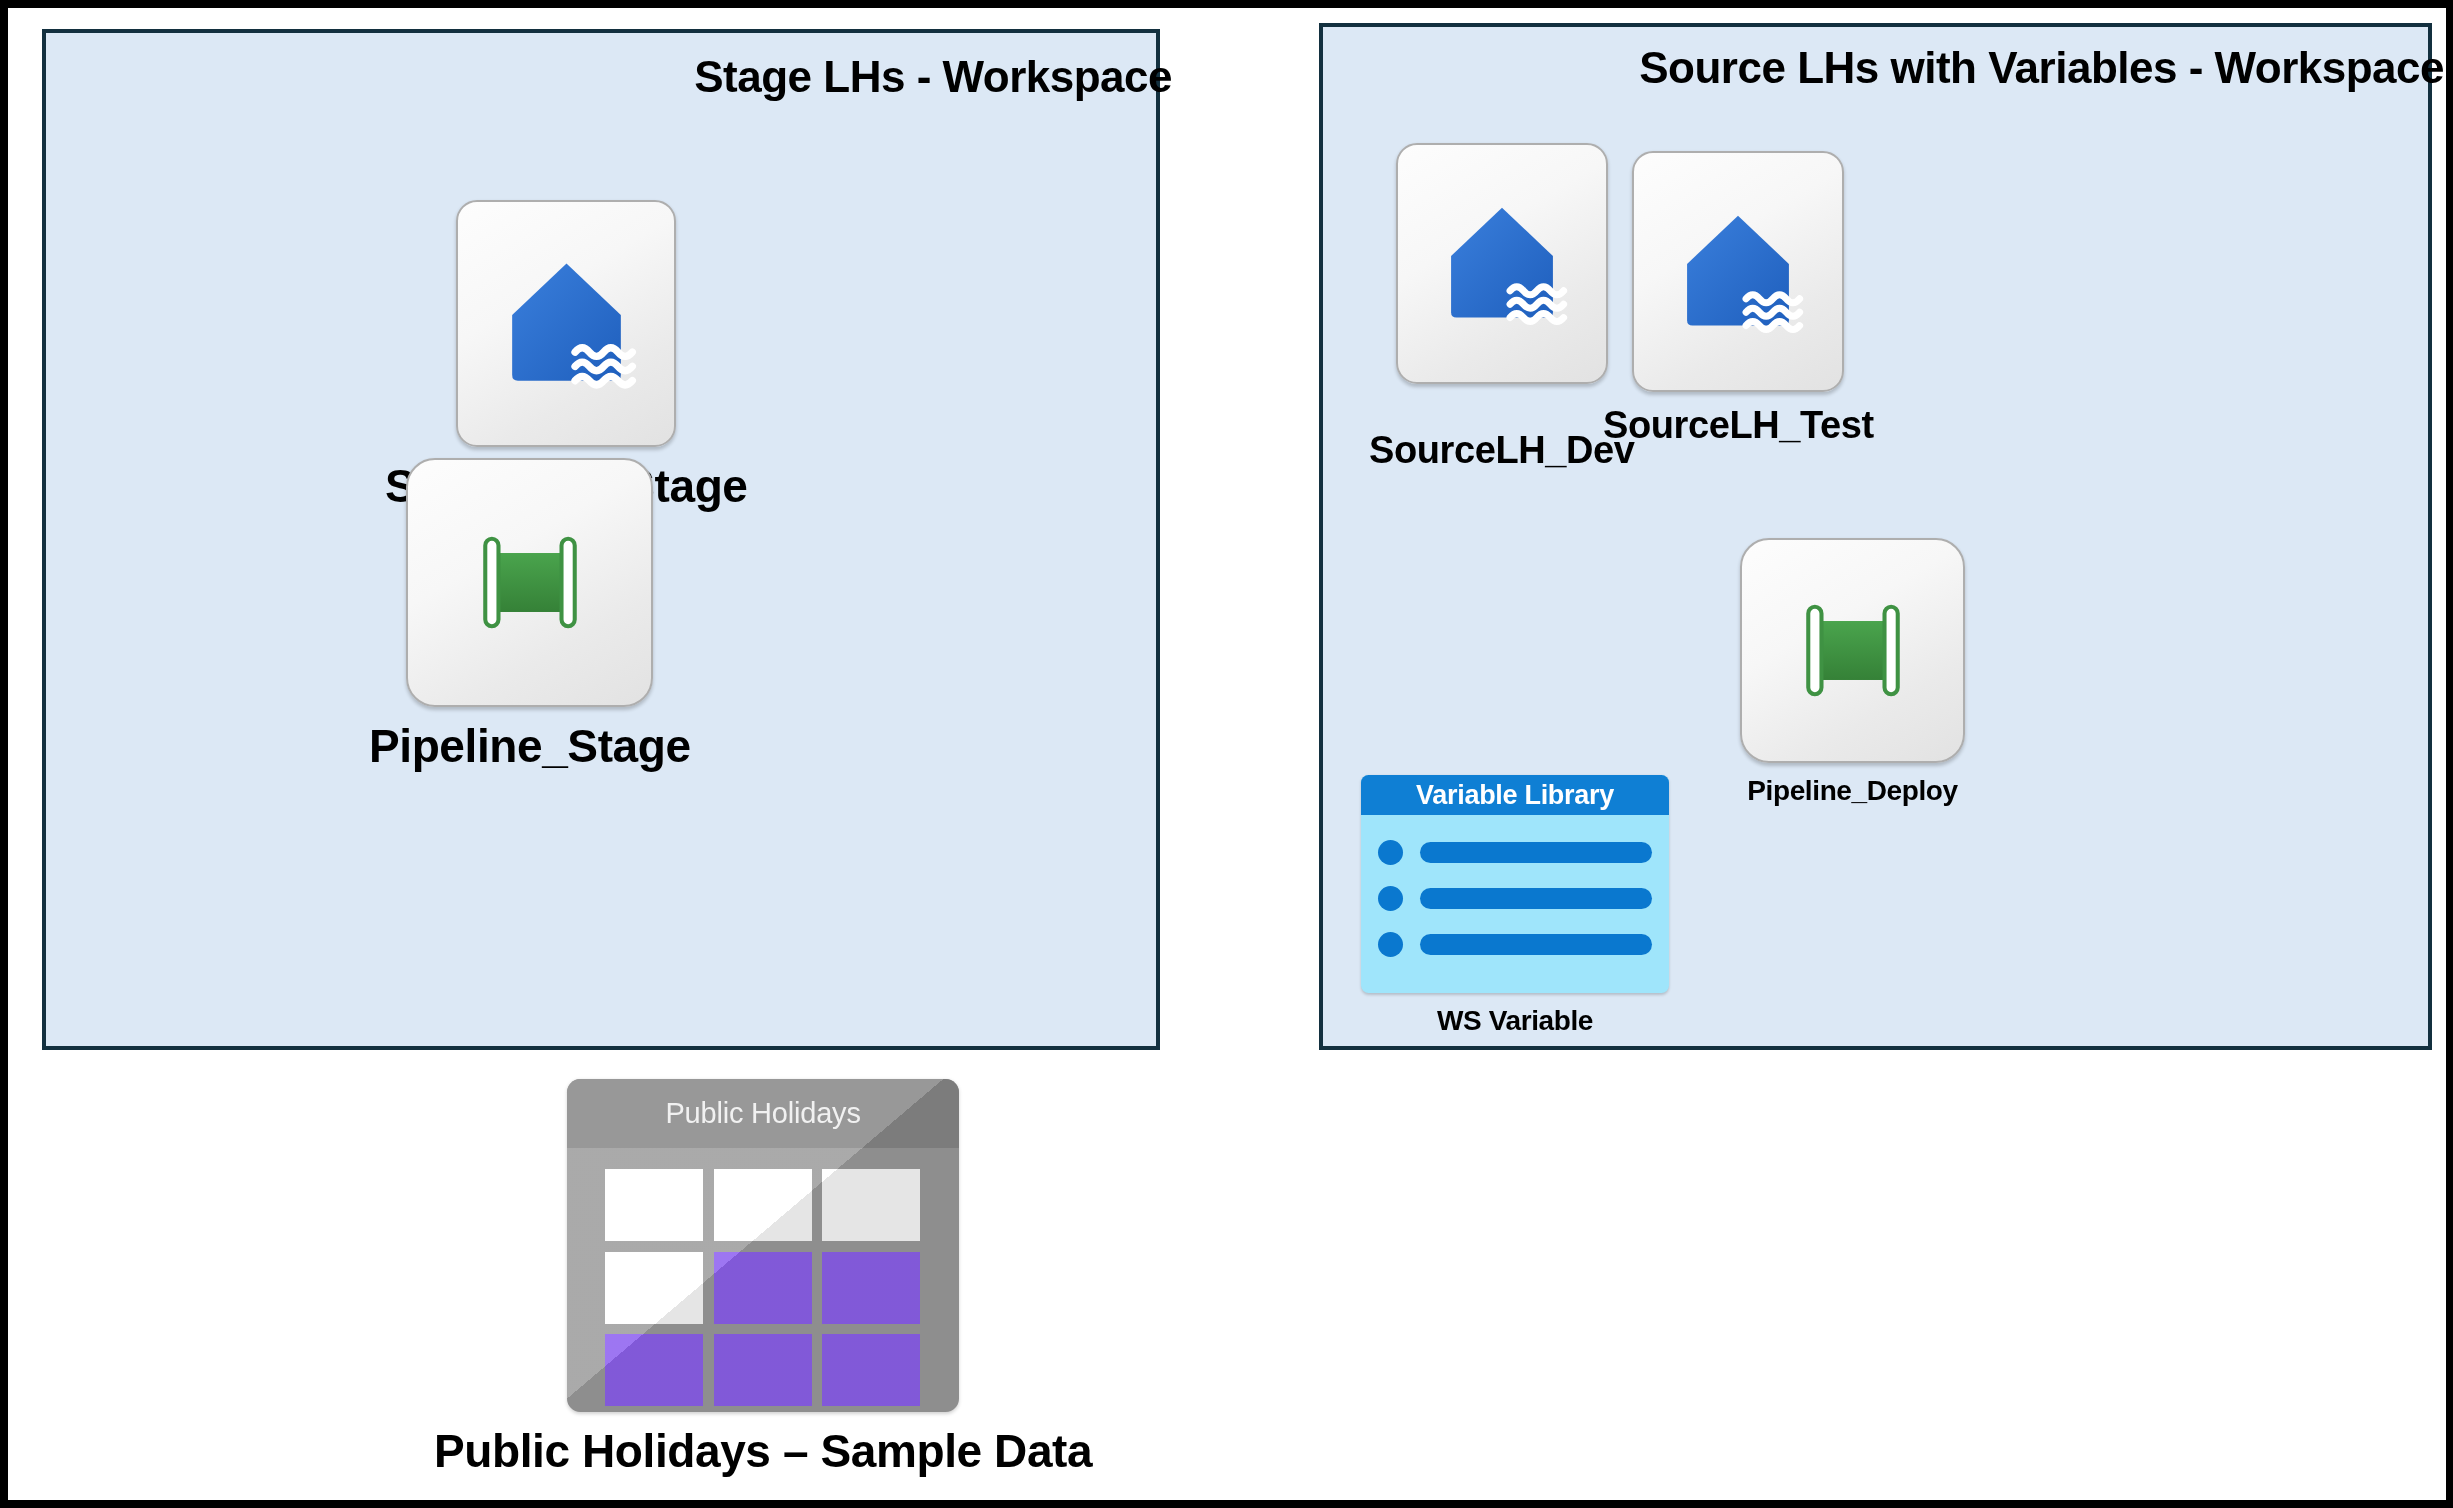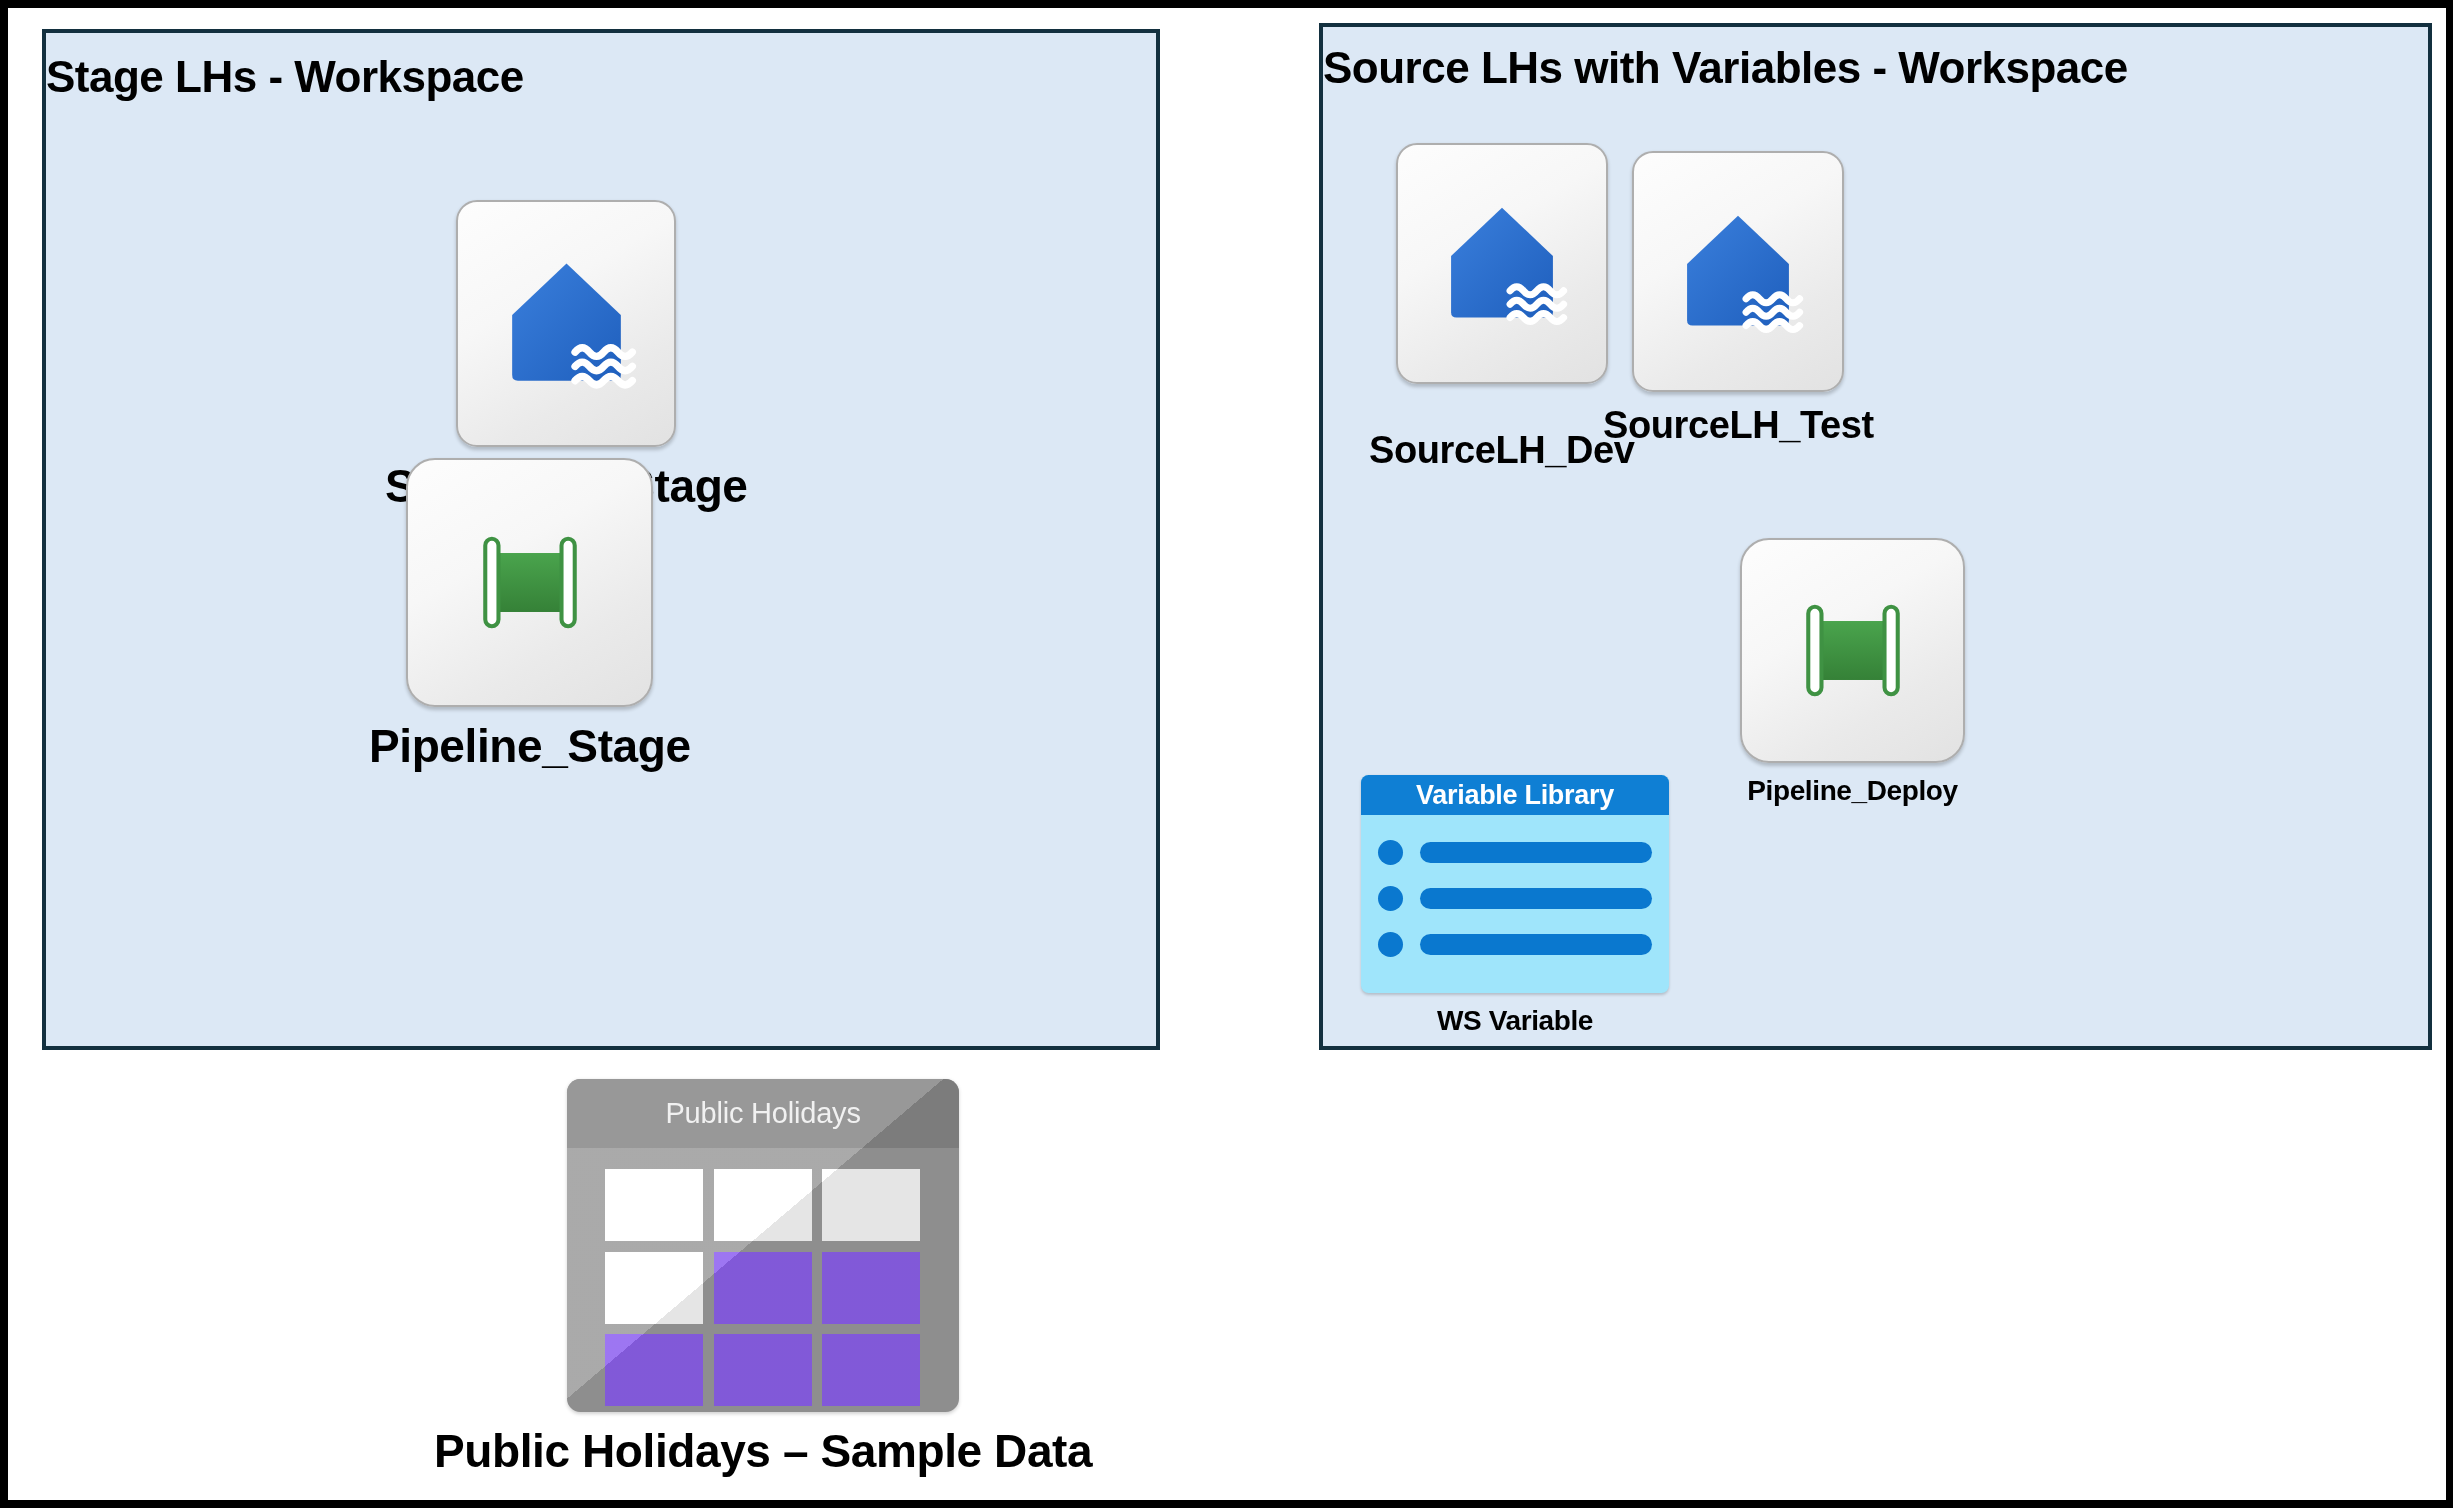--- a/index.html
+++ b/index.html
@@ -25,23 +25,23 @@
     position: absolute;
     background: #dce8f5;
     border: 4.8px solid #13303f;
     box-sizing: border-box;
   }
   #panel-stage   { left: 34px;   top: 21px;  width: 1118px; height: 1021px; }
   #panel-source  { left: 1311px; top: 15.3px;  width: 1113px; height: 1027px; padding-left: 18px; }
 
   .panel-title {
     position: absolute;
-    left: 0;
+    left: 16px;
     width: 100%;
-    text-align: left;
+    text-align: right;
     font-weight: bold;
     color: #000000;
     letter-spacing: -0.5px;
     white-space: nowrap;
   }
   #panel-stage .panel-title  { top: 19px; font-size: 44px; }
   #panel-source .panel-title { top: 15.3px; font-size: 44px; }
 
   
   .item {

